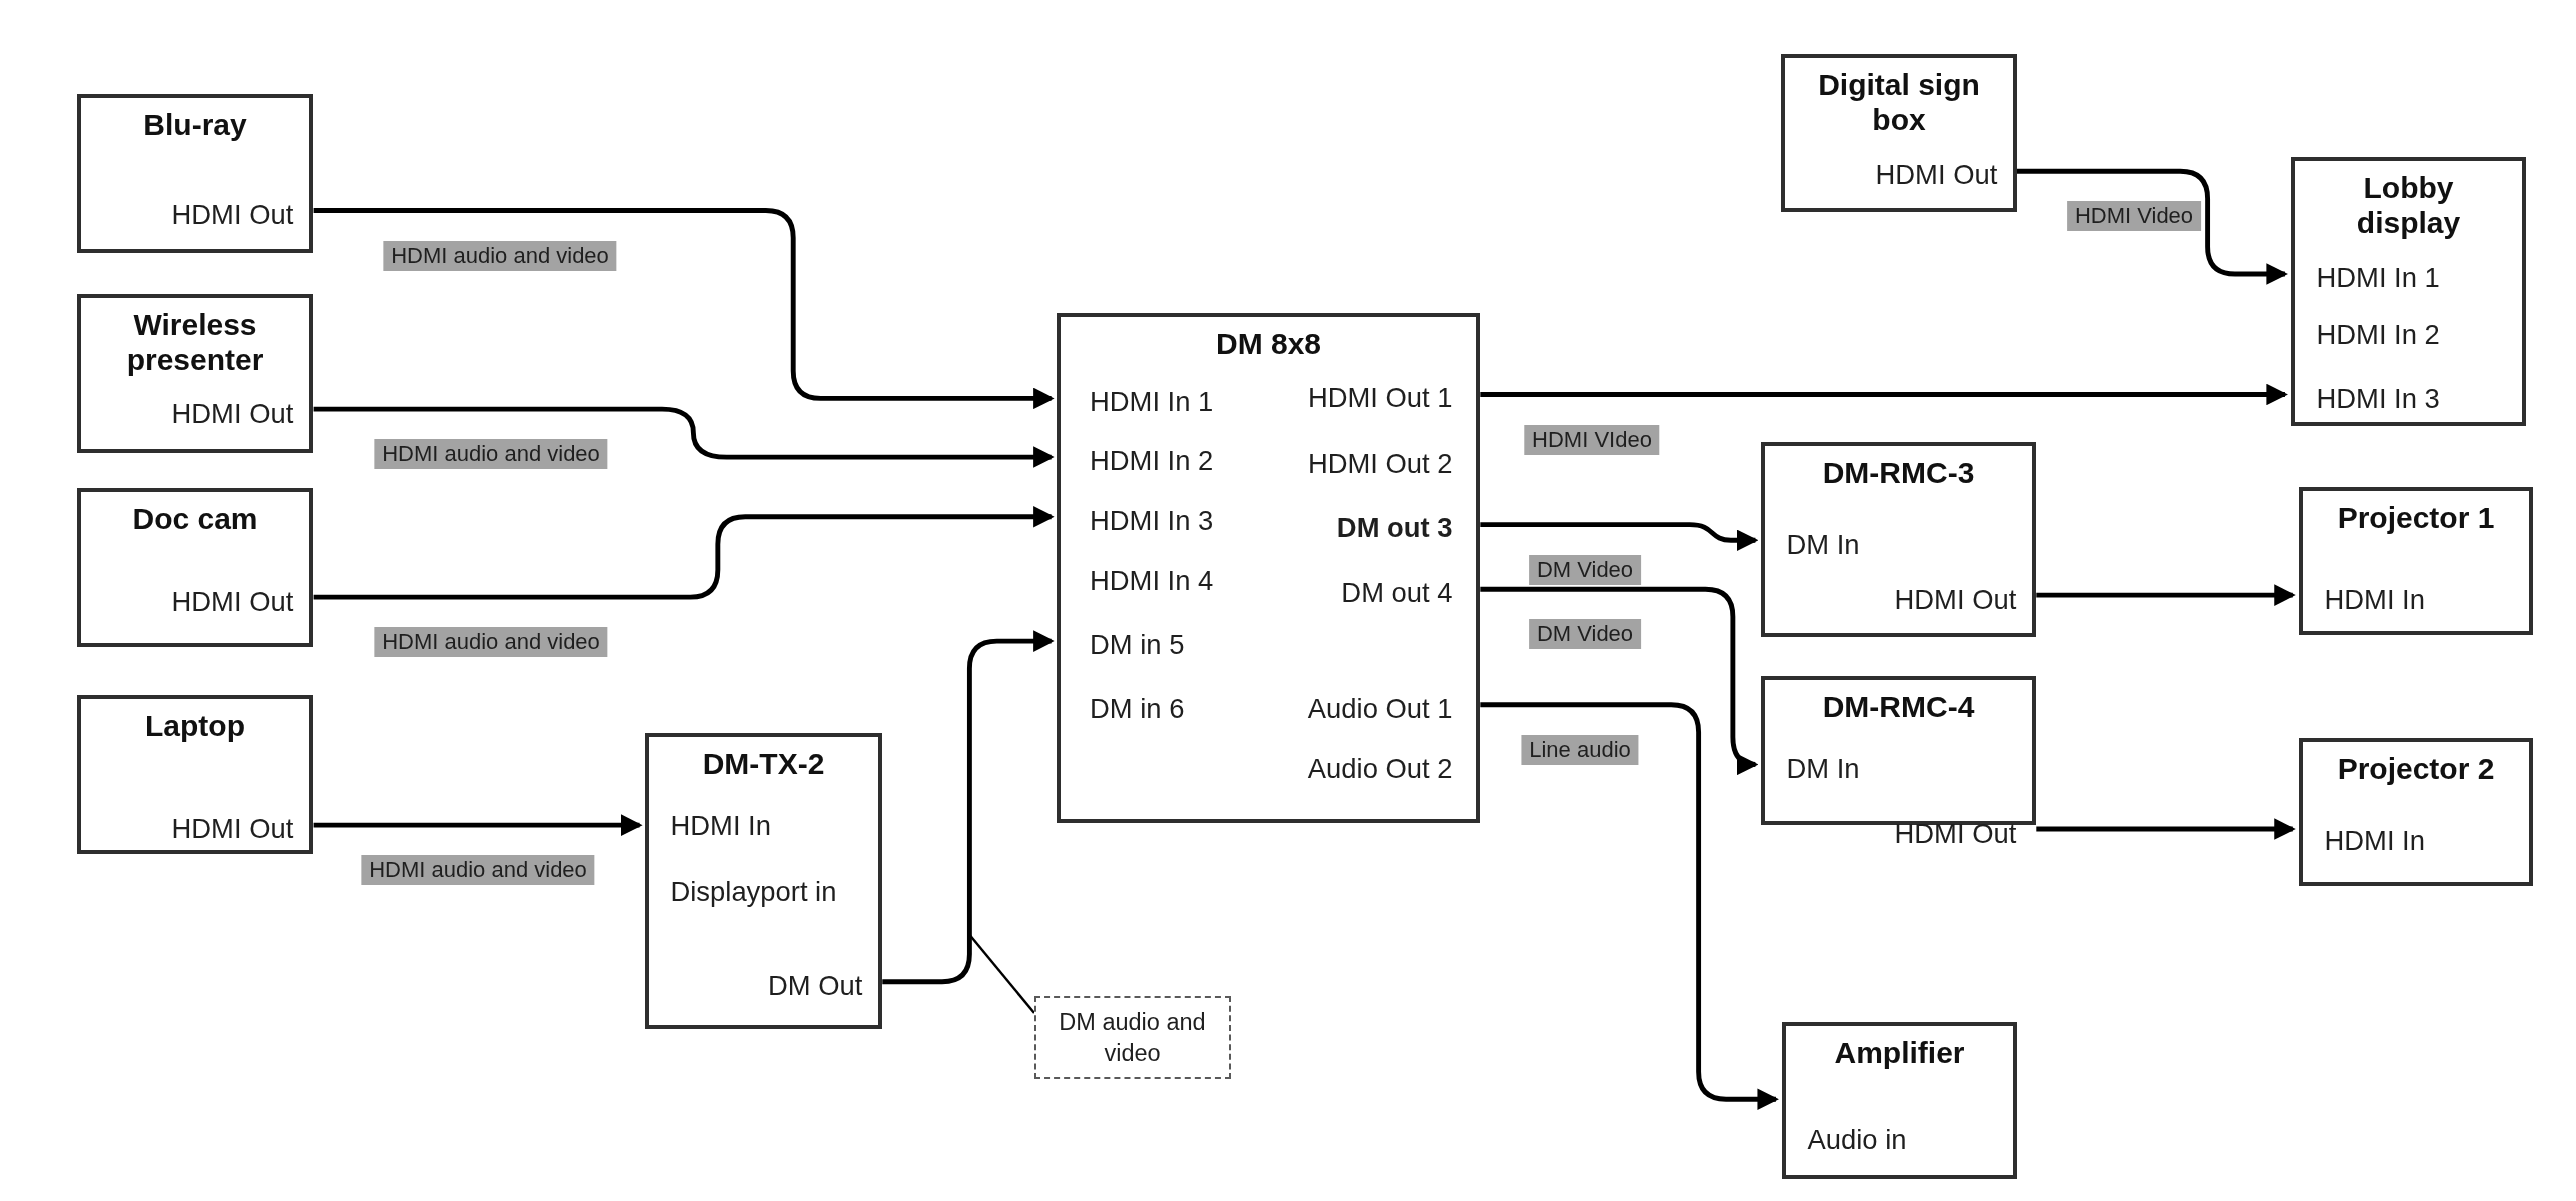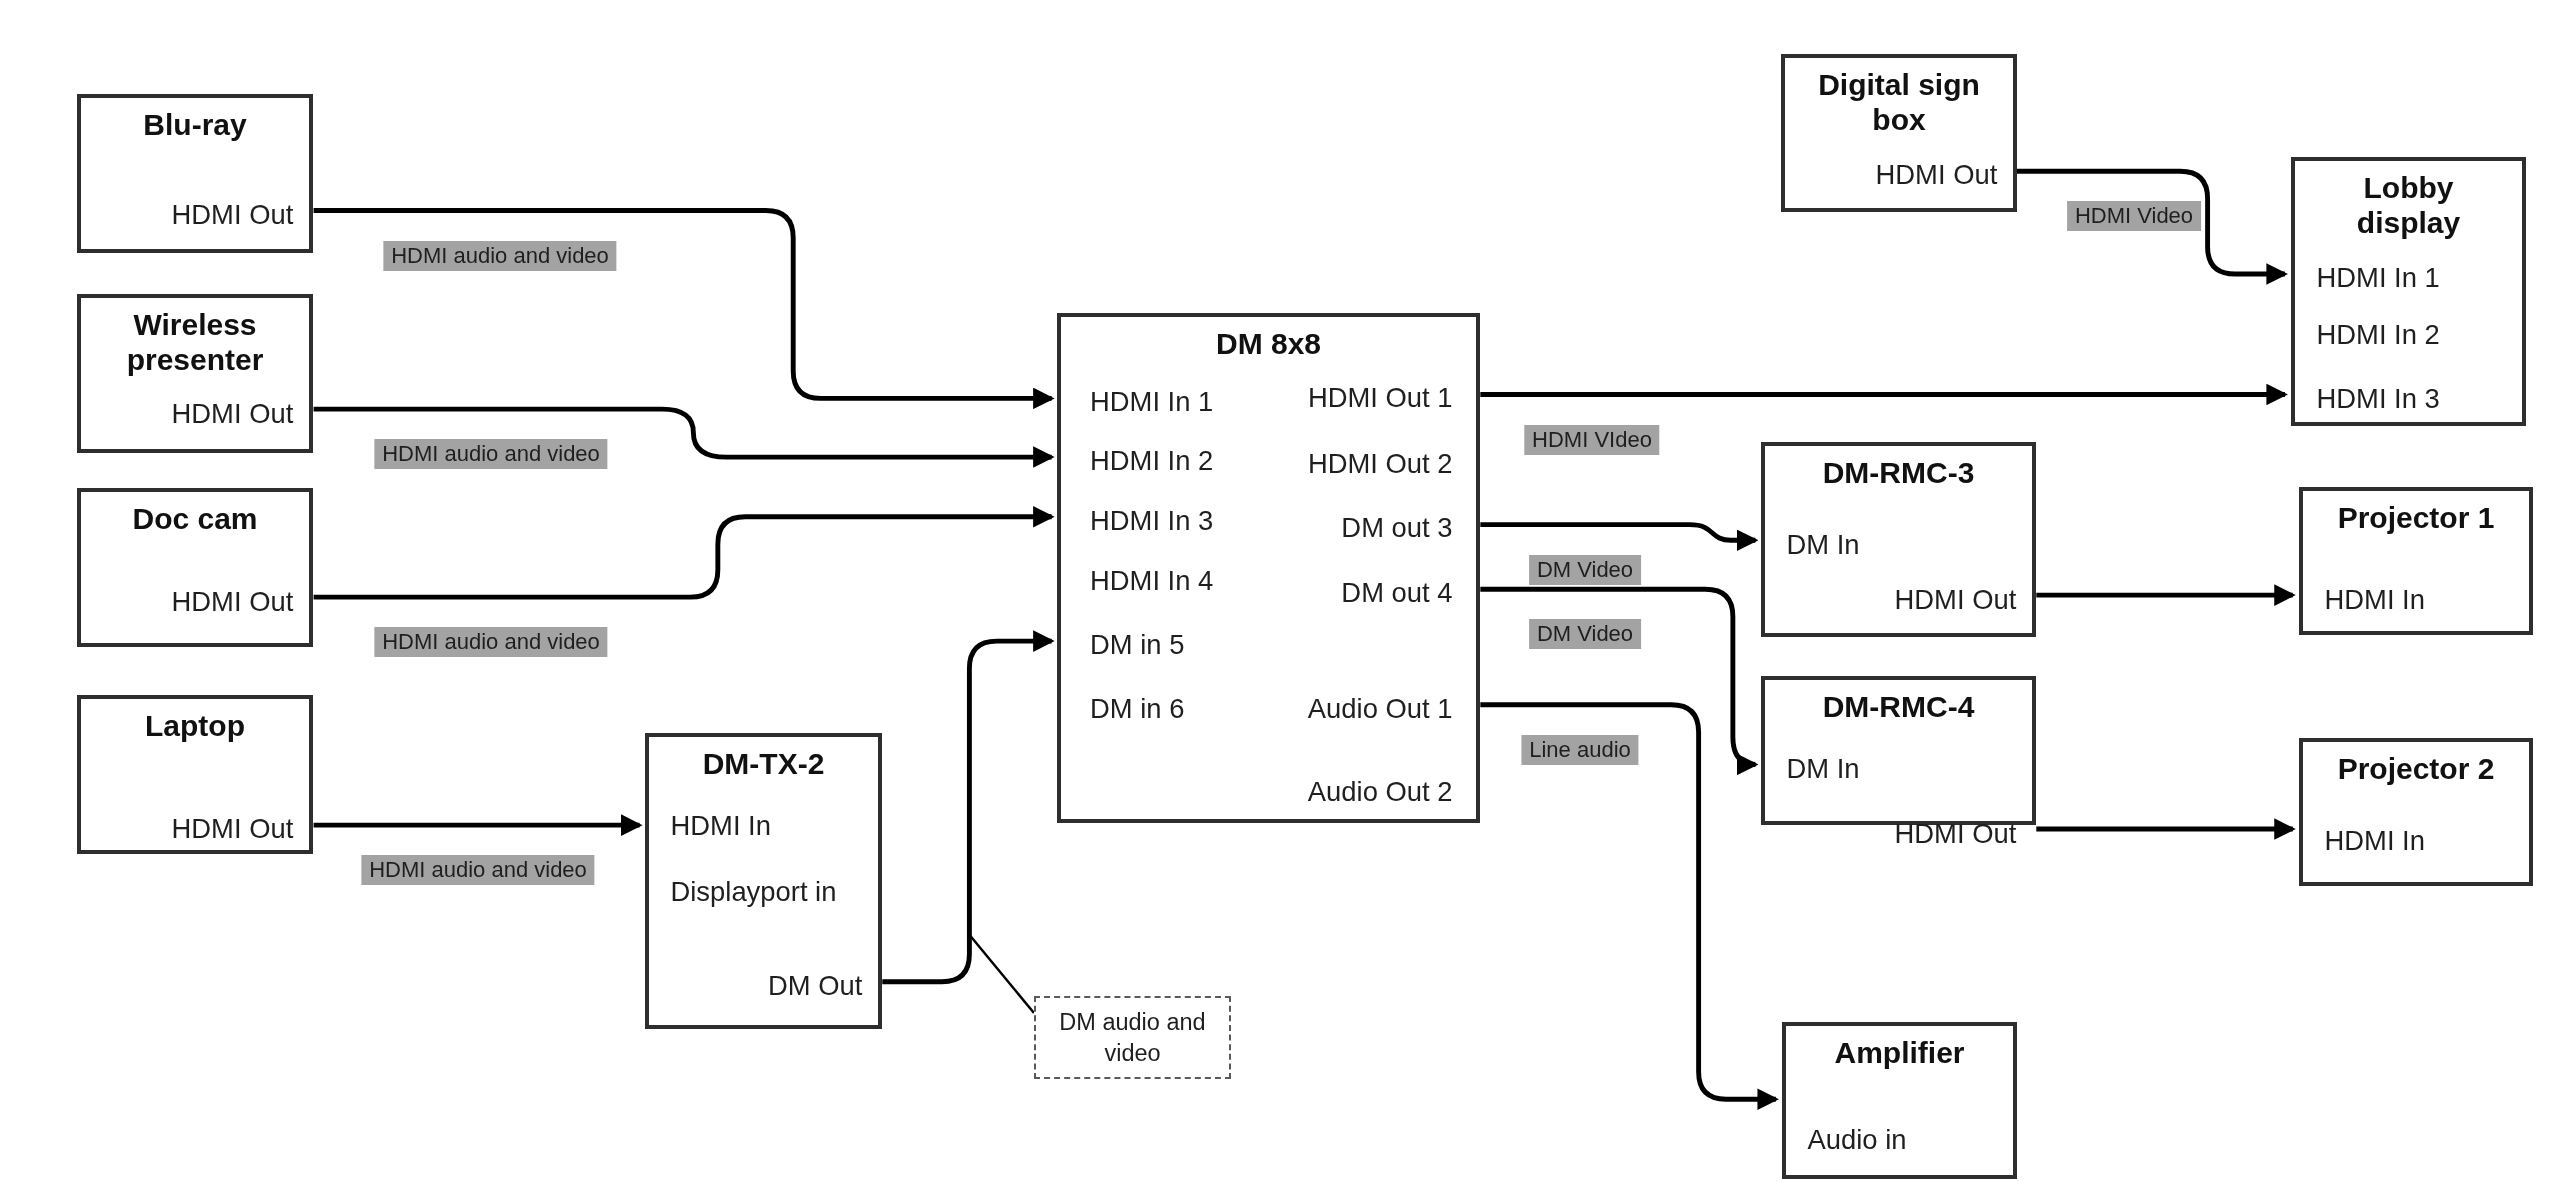--- a/index.html
+++ b/index.html
@@ -121,24 +121,24 @@
     <div class="node node-dm8x8" style="left: 1057px; top: 313px; width: 423px; height: 510px;">
       <div class="node-title">DM 8x8</div>
       <div class="port side-left" style="top: 85px;">HDMI In 1</div>
       <div class="port side-left" style="top: 144px;">HDMI In 2</div>
       <div class="port side-left" style="top: 204px;">HDMI In 3</div>
       <div class="port side-left" style="top: 264px;">HDMI In 4</div>
       <div class="port side-left" style="top: 328px;">DM in 5</div>
       <div class="port side-left" style="top: 392px;">DM in 6</div>
       <div class="port side-right" style="top: 81px;">HDMI Out 1</div>
       <div class="port side-right" style="top: 147px;">HDMI Out 2</div>
-      <div class="port side-right" style="top: 211px;">DM out 3</div>
+      <div class="port side-right" style="top: 211px; font-weight: bold;">DM out 3</div>
       <div class="port side-right" style="top: 276px;">DM out 4</div>
       <div class="port side-right" style="top: 392px;">Audio Out 1</div>
-      <div class="port side-right" style="top: 475px;">Audio Out 2</div>
+      <div class="port side-right" style="top: 452px;">Audio Out 2</div>
     </div>
     <div class="node node-digitalsign" style="left: 1781px; top: 54px; width: 236px; height: 158px;">
       <div class="node-title" style="max-width: 181px;">Digital sign box</div>
       <div class="port side-right" style="top: 117px;">HDMI Out</div>
     </div>
     <div class="node node-lobby" style="left: 2291px; top: 157px; width: 235px; height: 269px;">
       <div class="node-title" style="max-width: 127px;">Lobby display</div>
       <div class="port side-left" style="top: 117px;">HDMI In 1</div>
       <div class="port side-left" style="top: 174px;">HDMI In 2</div>
       <div class="port side-left" style="top: 238px;">HDMI In 3</div>

